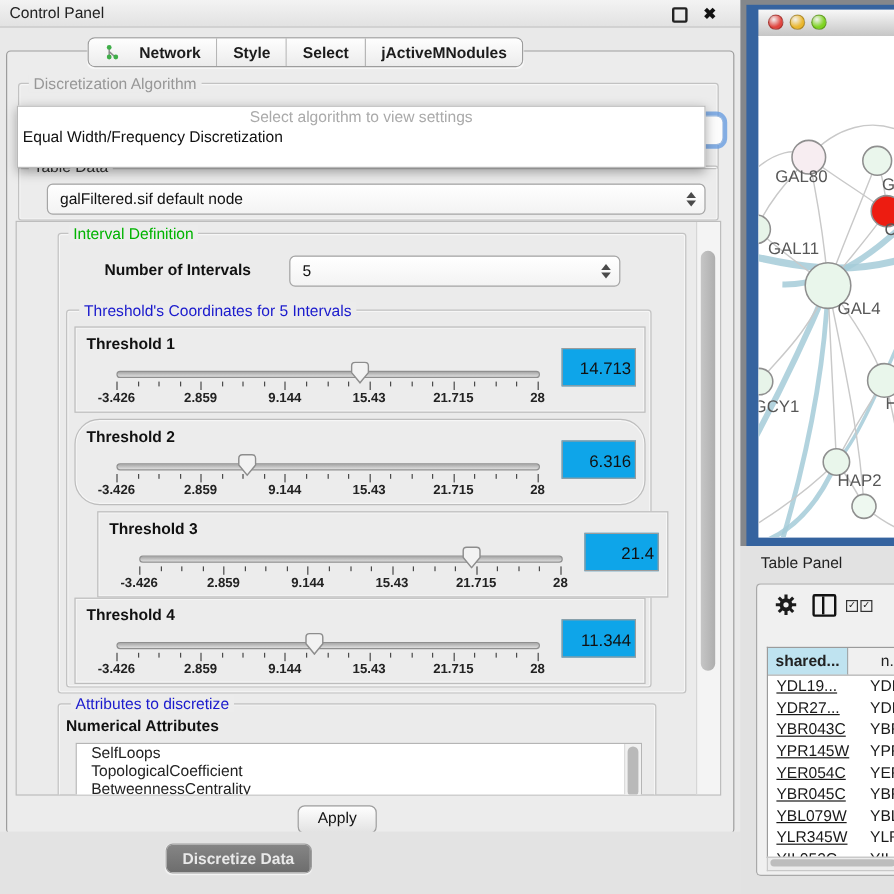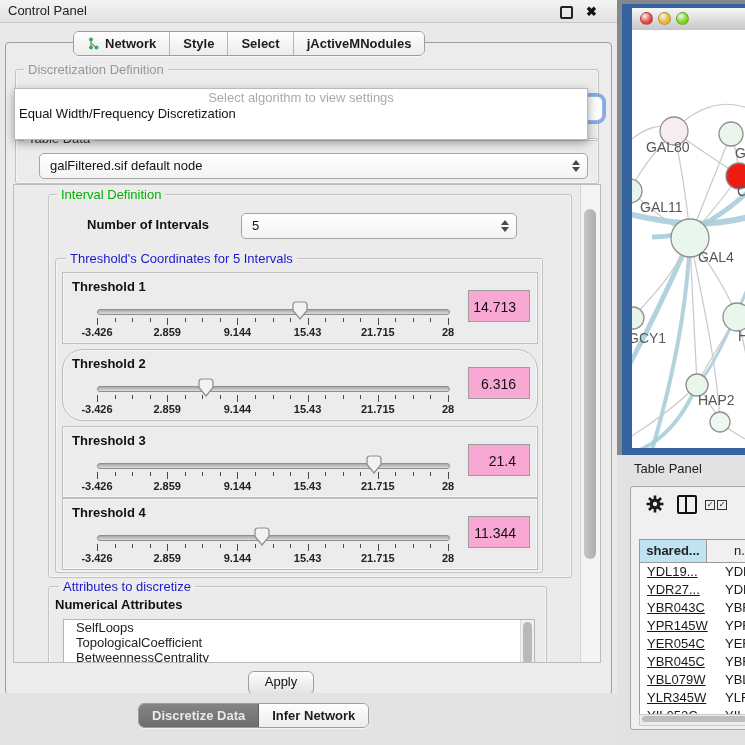--- a/index.html
+++ b/index.html
@@ -10,21 +10,21 @@
   .titlebar{position:absolute;left:0;top:0;width:617px;height:22px;
             background:linear-gradient(#f3f3f3,#e2e2e2);border-bottom:1px solid #c4c4c4;}
   .titlebar .title{position:absolute;left:8px;top:0;line-height:22px;font-size:13px;color:#222;}
   .win-float{position:absolute;right:44px;top:6px;width:9px;height:9px;border:2px solid #222;border-radius:2px;}
   .win-close{position:absolute;right:20px;top:2px;font-size:13px;font-weight:bold;color:#111;line-height:20px;}
   
   .tabrow{position:absolute;display:flex;border:1px solid #9d9d9d;border-radius:6px;overflow:hidden;
           box-shadow:0 1px 1px rgba(255,255,255,.7), inset 0 0 1px #fff;z-index:30;background:#f4f4f4;}
   .tabrow .tab{padding:0 13px;line-height:23px;height:23px;font-size:13px;font-weight:600;color:#1c1c1c;
           background:linear-gradient(#fefefe,#ececec);border-right:1px solid #b6b6b6;white-space:nowrap;
-          display:flex;align-items:center;gap:5px;cursor:default;}
+          display:flex;align-items:center;gap:16px;cursor:default;}
   .tabrow .tab:last-child{border-right:none;}
   .tabrow .tab.sel{background:linear-gradient(#858585,#6d6d6d);color:#e9e9e9;border-right:1px solid #5f5f5f;}
   #top-tabs{left:73px;top:31px;}
   #bottom-tabs{left:138px;top:703px;}
   
   .tab-panel{position:absolute;left:5px;top:42px;width:605px;height:651px;background:#ececec;
              border:1px solid #9d9d9d;border-radius:4px;}
   .group{position:absolute;border:1px solid #c2c2c2;border-radius:3px;box-shadow:inset 0 0 0 1px rgba(255,255,255,.55);}
   .group>.glabel{position:absolute;top:-8px;left:8px;background:#ececec;padding:0 4px;font-size:13px;line-height:15px;}
   .glabel.gray{color:#979797;}
@@ -58,22 +58,22 @@
            box-shadow:inset 0 0 0 1px rgba(255,255,255,.5);}
   .thr-label{position:absolute;left:9px;top:6px;font-size:13px;font-weight:bold;color:#111;}
   .slider{position:absolute;left:0;top:0;width:100%;height:100%;}
   .track{position:absolute;left:34px;top:36px;width:351px;height:4px;border:1px solid #8f8f8f;border-radius:4px;
          background:linear-gradient(#a8a8a8,#dedede);}
   .ticks{position:absolute;left:34px;top:45px;width:351px;height:8px;}
   .ticks i{position:absolute;width:1px;background:#4a4a4a;top:0;}
   .tick-labels{position:absolute;left:34px;top:53px;width:351px;height:12px;}
   .tick-labels b{position:absolute;transform:translateX(-50%);font-size:11px;font-weight:bold;color:#222;white-space:nowrap;}
   .thumb-svg{position:absolute;top:28px;}
-  .thr-value{position:absolute;left:405px;top:17px;width:62px;height:32px;background:#f9a8d4;border:1px solid #9c9c9c;
-             font-size:14px;line-height:32px;text-align:right;padding-right:13px;box-sizing:border-box;color:#111;}
+  .thr-value{position:absolute;left:405px;top:17px;width:62px;height:32px;background:#0ea5e9;border:1px solid #9c9c9c;
+             font-size:14px;line-height:32px;text-align:right;padding-right:3px;box-sizing:border-box;color:#111;}
   
   .attr-label{position:absolute;left:6px;top:10px;font-size:13px;font-weight:bold;color:#111;}
   .alist{position:absolute;left:14px;top:32px;width:470px;height:70px;background:#fff;border:1px solid #b5b5b5;overflow:hidden;}
   .alist .row{padding-left:12px;font-size:13px;line-height:15px;color:#222;white-space:nowrap;}
   .alist .lsb{position:absolute;right:0;top:0;bottom:0;width:13px;background:#f1f1f1;border-left:1px solid #dcdcdc;}
   .alist .lsb .thumb{position:absolute;left:2px;top:2px;width:9px;height:42px;border-radius:5px;background:#b9b9b9;}
   
   .apply-btn{position:absolute;left:242px;top:628px;width:64px;height:22px;border:1px solid #9e9e9e;border-radius:6px;
              background:linear-gradient(#fefefe,#e2e2e2);font-size:13px;line-height:20px;text-align:center;color:#111;}
   .bottom-strip{position:absolute;left:0;top:693px;width:617px;height:52px;background:#e3e3e3;}
@@ -113,21 +113,21 @@
 
     <div class="titlebar">
       <span class="title">Control Panel</span>
       <span class="win-float"></span>
       <span class="win-close">✖</span>
     </div>
 
     <div class="tab-panel">
 
       <div class="group" style="left:9px;top:26px;width:582px;height:70px;">
-        <span class="glabel gray">Discretization Definition</span>
+        <span class="glabel gray">Discretization Algorithm</span>
       </div>
       <div class="combo-frag"></div>
 
       <div class="popup">
         <div class="prompt">Select algorithm to view settings</div>
         <div id="popup-items">
             <div class="item">Equal Width/Frequency Discretization</div>
           </div>
       </div>
 
@@ -236,21 +236,21 @@
                       <b style="left: 80%;">21.715</b>
                       <b style="left: 100%;">28</b>
                     </div>
       <svg class="thumb-svg" width="16" height="19" viewBox="0 0 16 19" style="left: 134.809px;">
         <path d="M4 1 H12 Q15 1 15 4 V9.5 L8 18 L1 9.5 V4 Q1 1 4 1 Z" fill="#f2f2f2" stroke="#8d8d8d" stroke-width="1.2"></path>
       </svg>
     </div>
     <div class="thr-value">6.316</div>
   </div>
 
-  <div class="thr-box" style="top: 167px;">
+  <div class="thr-box" style="top: 167px; margin-left: 19px;">
     <div class="thr-label">Threshold 3</div>
     <div class="slider">
       <div class="track"></div>
       <div class="ticks">
                       <i style="left: 0%; height: 7px;"></i>
                       <i style="left: 5%; height: 4px;"></i>
                       <i style="left: 10%; height: 4px;"></i>
                       <i style="left: 15%; height: 4px;"></i>
                       <i style="left: 20%; height: 7px;"></i>
                       <i style="left: 25%; height: 4px;"></i>
@@ -372,23 +372,20 @@
         </div>
         <div class="tab">
           <span>jActiveMNodules</span>
         </div>
       </div>
 
     <div class="bottom-strip"></div>
     <div class="tabrow" id="bottom-tabs">
         <div class="tab sel">
           <span>Discretize Data</span>
-        </div>
-        <div class="tab">
-          <span>Infer Network</span>
         </div>
       </div>
   </div>
 
   <div class="desktop"></div>
 
   <div class="net-win">
     <div class="net-title">
       <span class="light" style="left: 8px; background: radial-gradient(circle at 35% 30%, rgba(255, 255, 255, 0.533), rgb(224, 68, 62) 60%);" id="light-red"></span>
       <span class="light" style="left: 26px; background: radial-gradient(circle at 35% 30%, rgba(255, 255, 255, 0.533), rgb(234, 183, 46) 60%);" id="light-yellow"></span>

